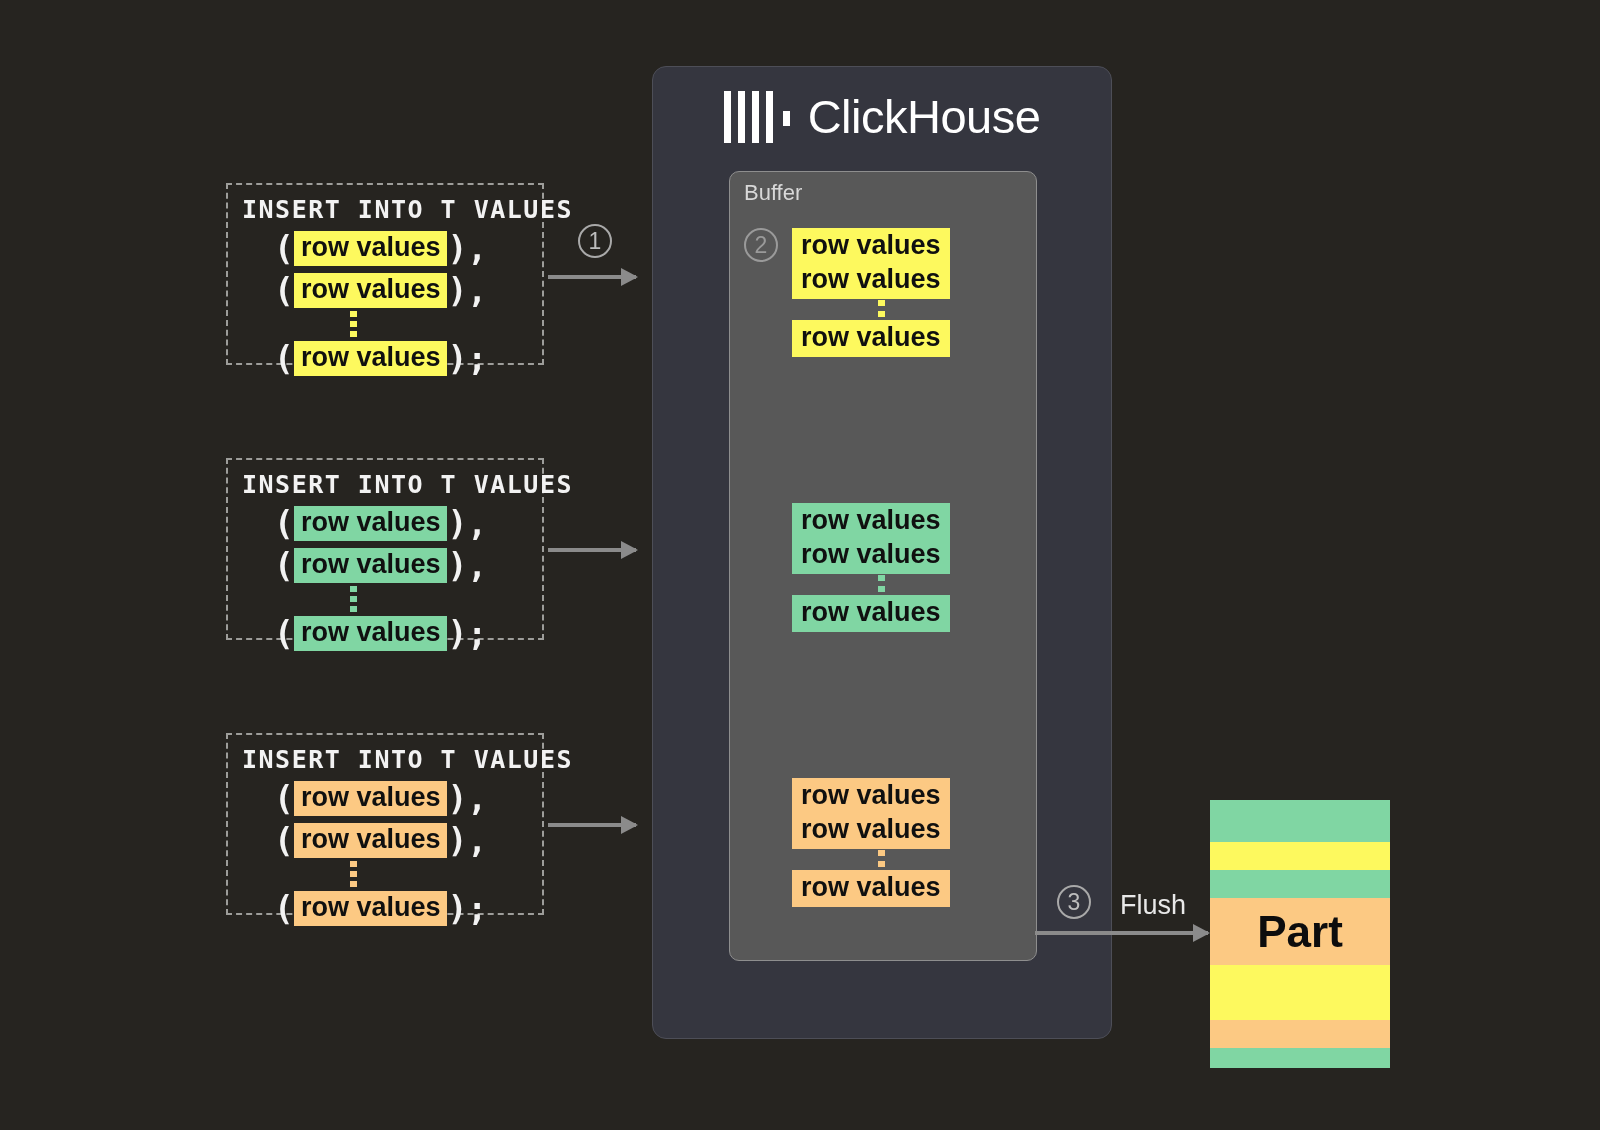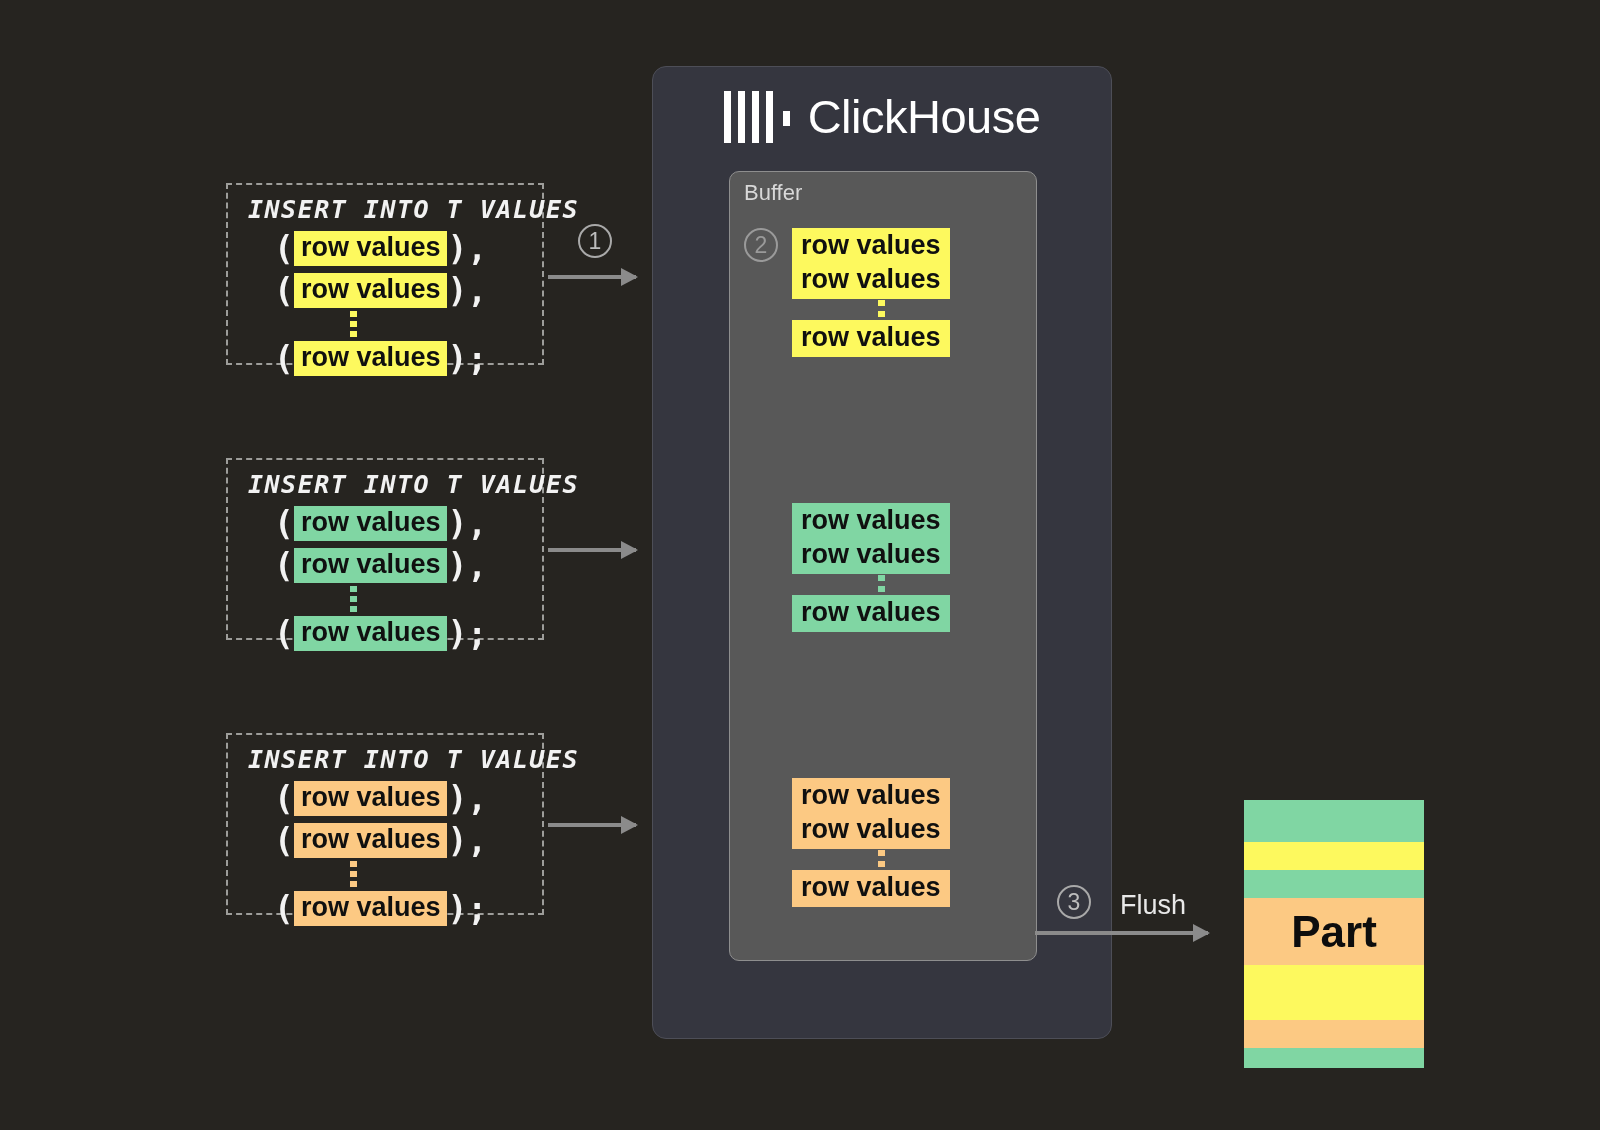--- a/index.html
+++ b/index.html
@@ -19,22 +19,20 @@
     box-sizing:border-box;
     padding:10px 14px 12px 14px;
   }
   .insert-head{
     font-family:"DejaVu Sans Mono","Liberation Mono",monospace;
     font-weight:bold;
     font-size:25px;
     letter-spacing:1.5px;
     color:#f2f2f2;
     white-space:pre;
-    margin-left:6px;
-    font-style:italic;
   }
   .val-line{
     display:flex;
     align-items:center;
     margin-left:32px;
     margin-top:7px;
   }
   .paren{
     font-family:"DejaVu Sans Mono","Liberation Mono",monospace;
     font-size:33px;
@@ -142,21 +140,21 @@
     border-left:17px solid #8b8b8b;
   }
   .flush-label{
     position:absolute;
     font-family:"Liberation Sans",sans-serif;
     font-size:27px;color:#e8e8e8;
   }
 
   
   .part{
-    position:absolute;left:1244px;top:800px;width:180px;height:308px;
+    position:absolute;left:1210px;top:800px;width:180px;height:308px;
     overflow:hidden;
   }
   .part .band{width:100%;position:relative;}
   .part .label{
     position:absolute;left:0;top:0;width:100%;height:100%;
     display:flex;align-items:center;justify-content:center;
     font-family:"Liberation Sans",sans-serif;
     font-weight:bold;font-size:44px;color:#0d0d0d;
   }
 </style>

